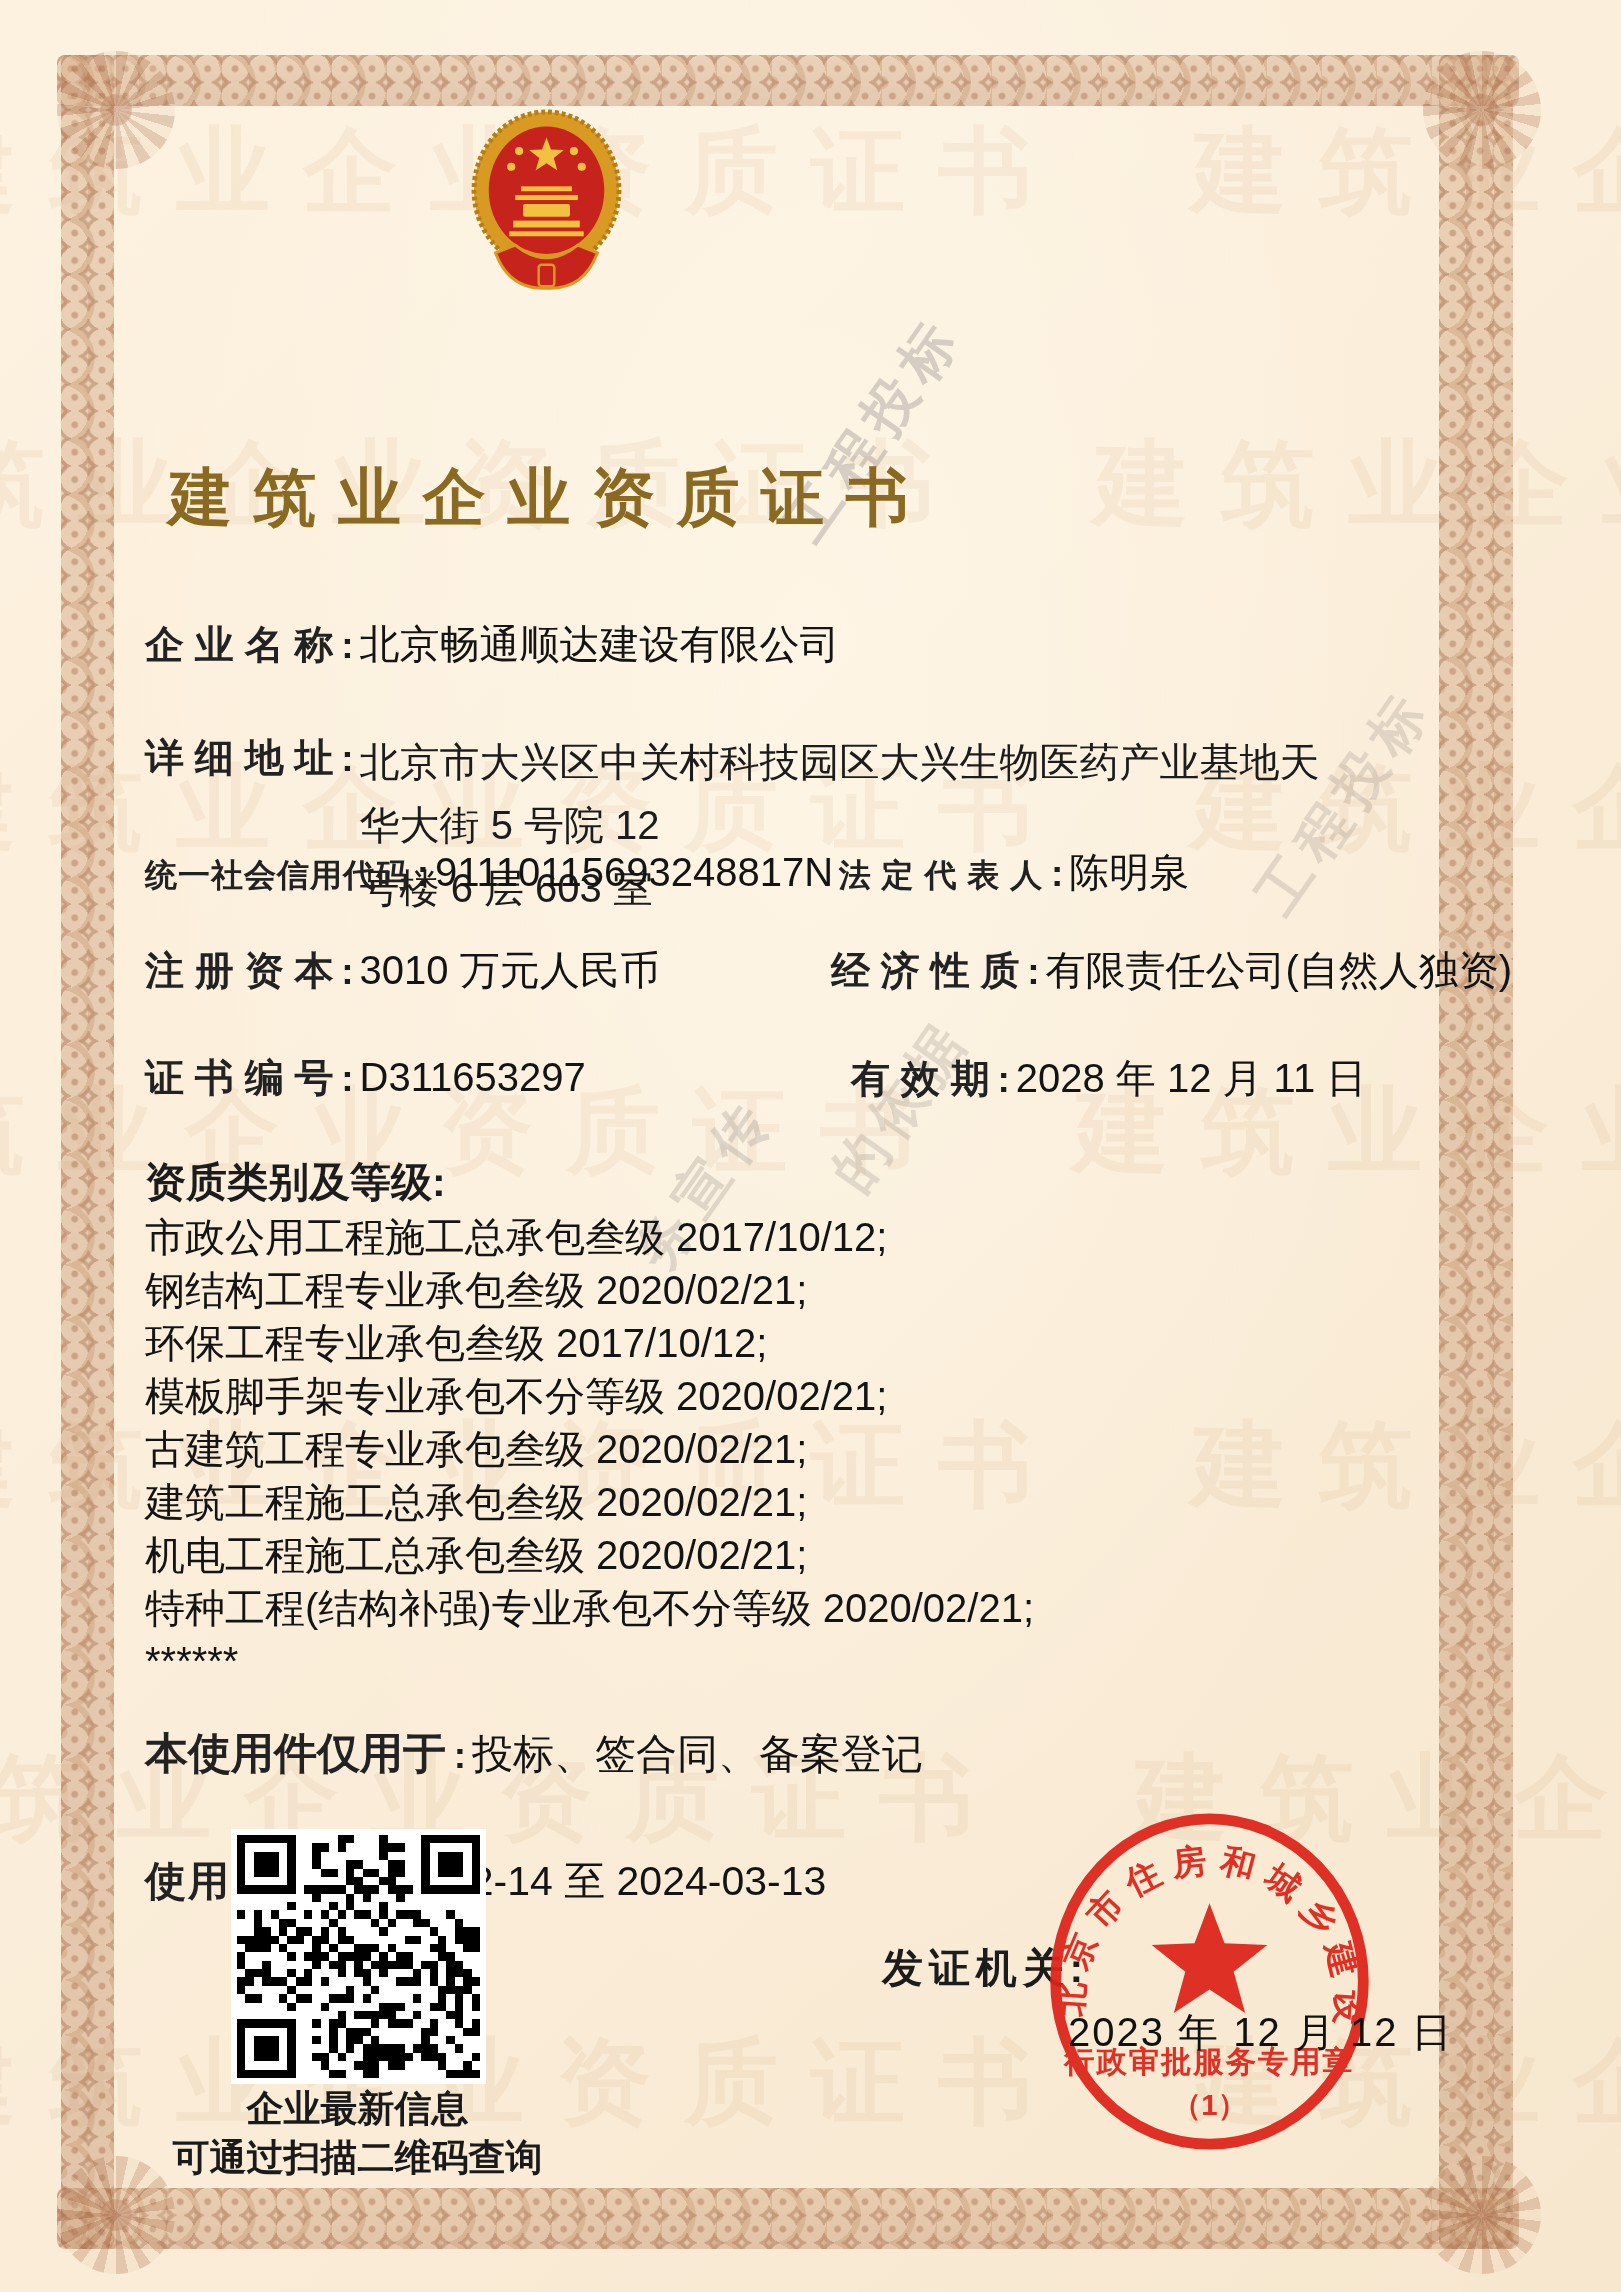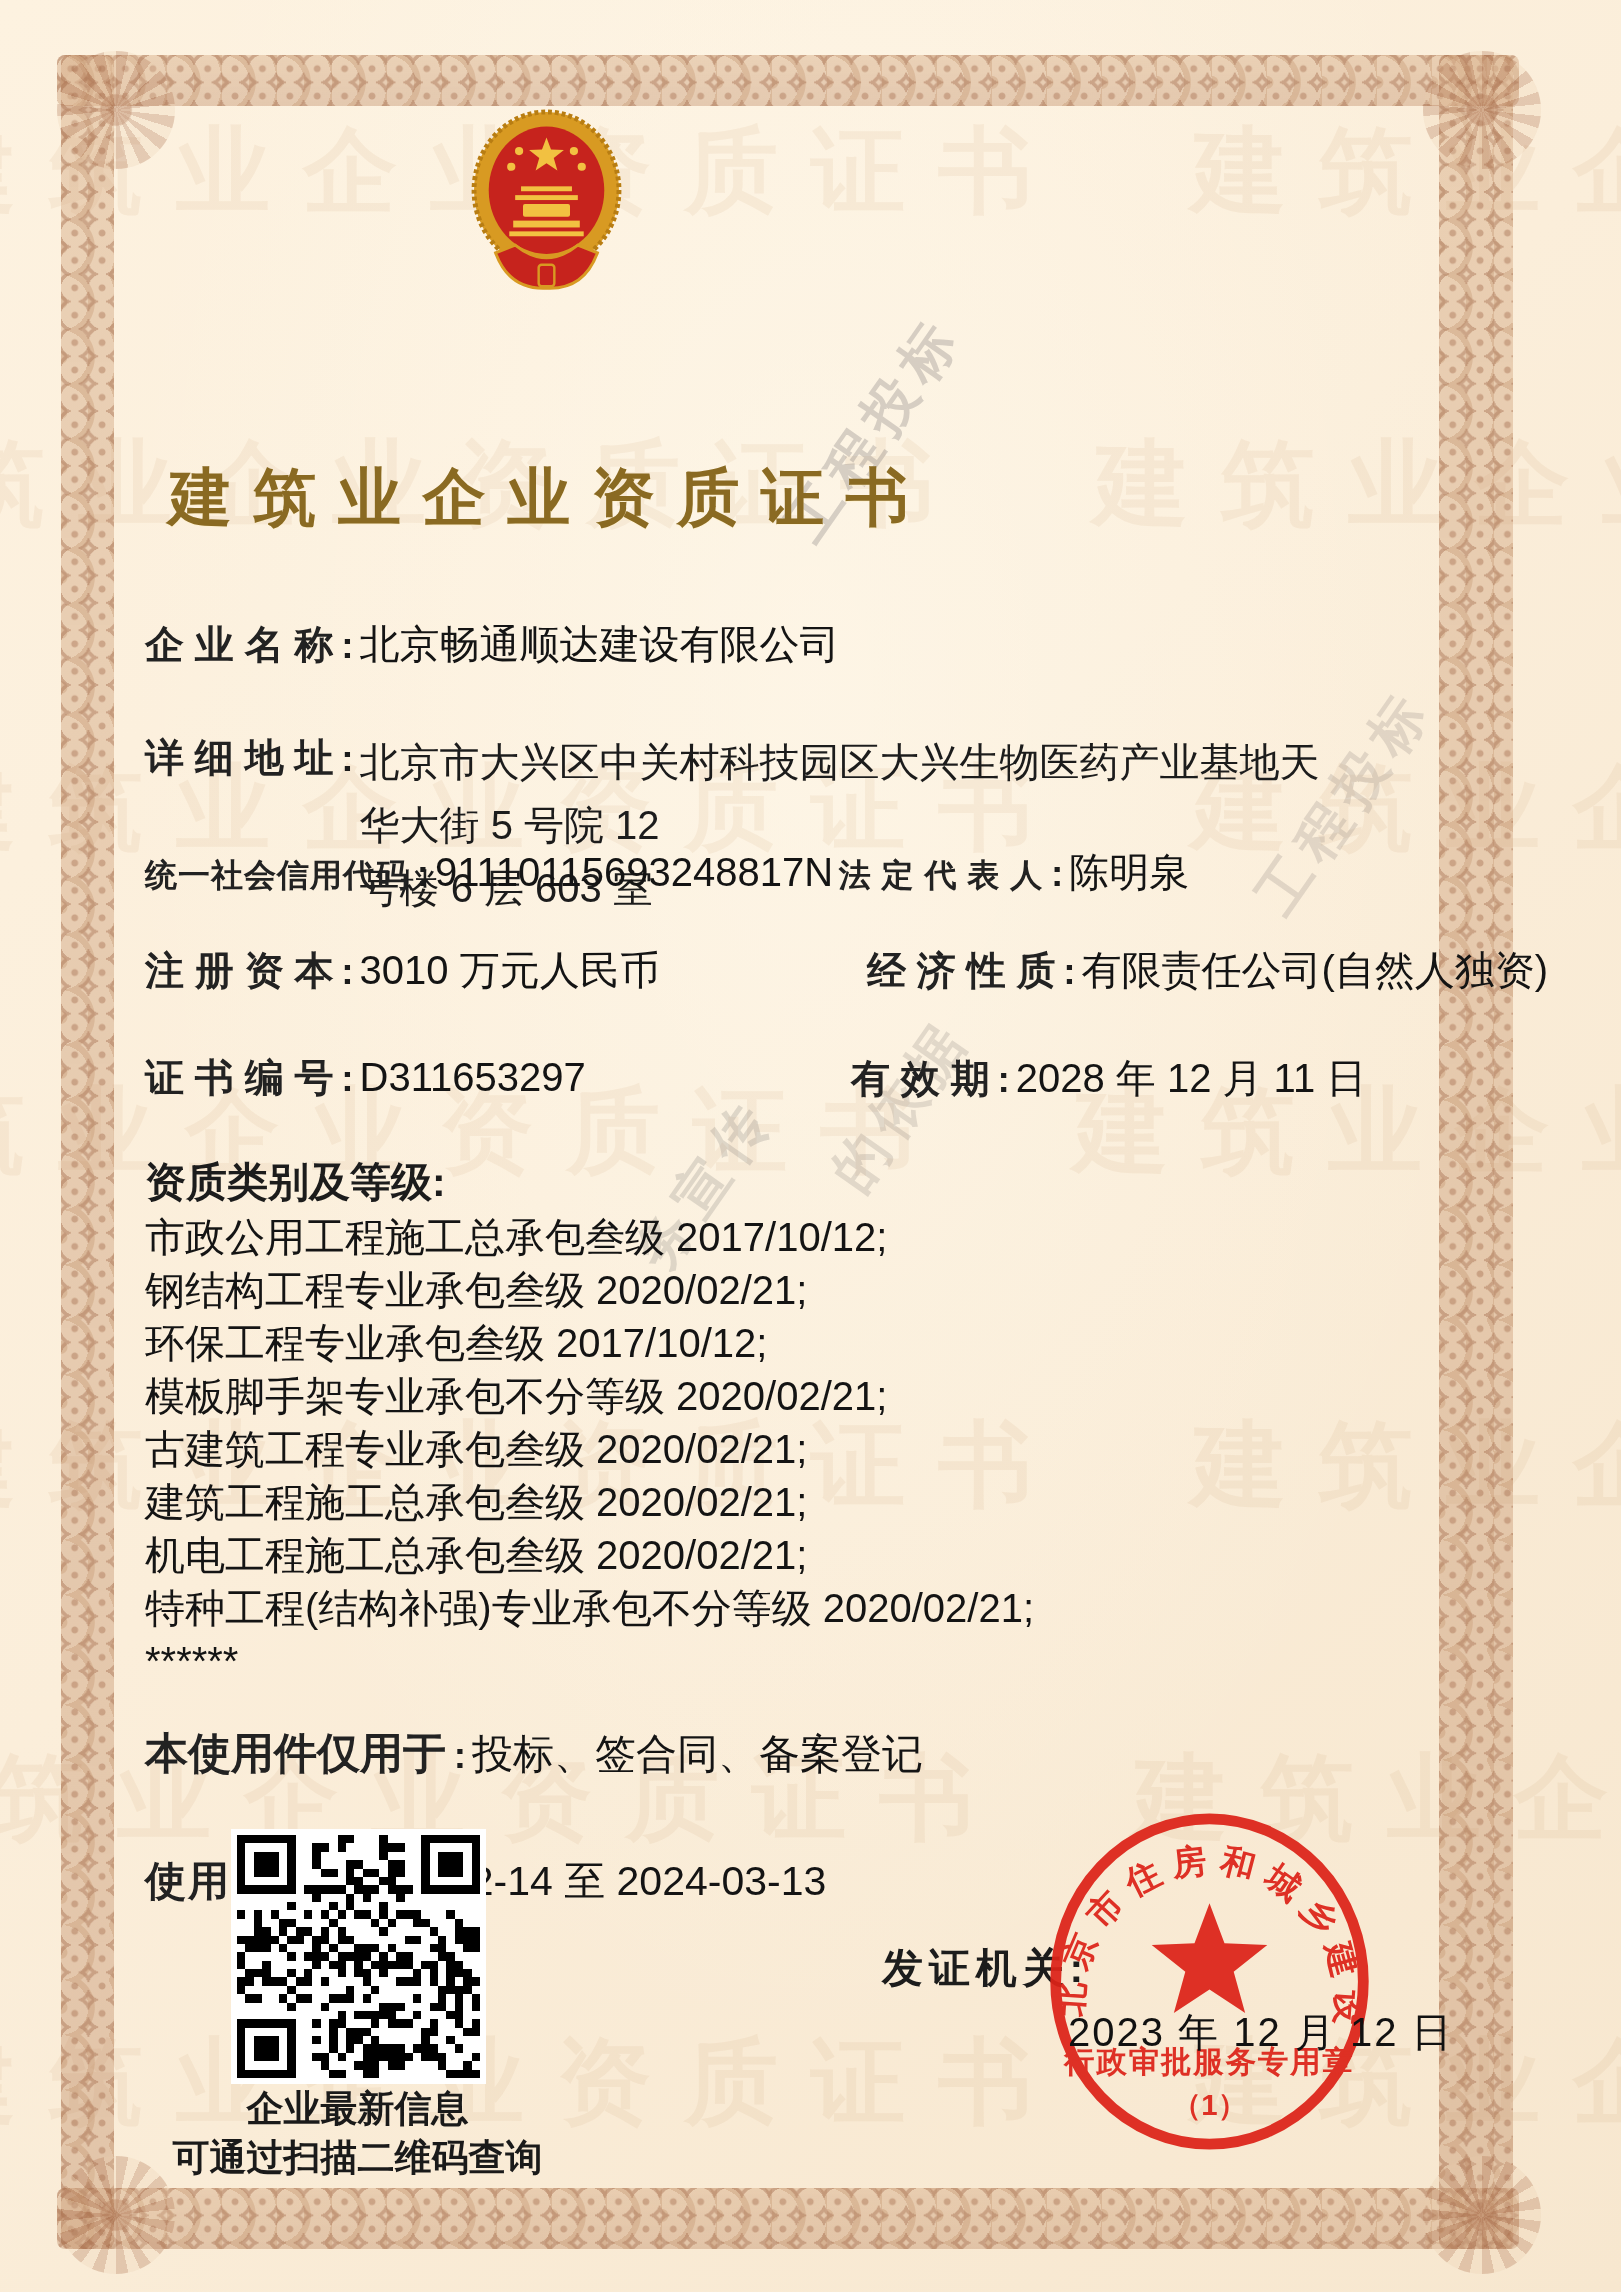--- a/index.html
+++ b/index.html
@@ -62,21 +62,21 @@
 
   .row-company{top:617px;}
   .row-address{top:731px;}
   .addr-block{display:inline-block;vertical-align:top;white-space:normal;width:980px;
     font-size:40px;line-height:63px;}
   .row-credit{top:845px;}
   .row-credit .lbl{font-size:32px;letter-spacing:1px;}
   .row-capital{top:943px;}
   .row-cert{top:1051px;}
   .col2{position:absolute;left:686px;white-space:nowrap;}
-  .row-capital .col2{left:686px;margin-left:36px;} .row-cert .col2{left:706px;text-align:center;}
+  .row-capital .col2{left:686px;} .row-cert .col2{left:706px;text-align:center;}
 
   .qual-heading{position:absolute;left:145px;top:1155px;font-size:41px;font-weight:bold;}
   #qual-list{position:absolute;left:145px;top:1211px;font-size:40px;line-height:53px;color:#141414;}
 
   .row-usage-only{top:1725px;}
   .row-usage-only .lbl{font-size:43px;}
   .row-usage-only .val{font-size:41px;}
   .row-usage-period{top:1854px;}
   .row-usage-period .lbl{font-size:41px;letter-spacing:2px;}
   .row-usage-period .val{font-size:41px;}

